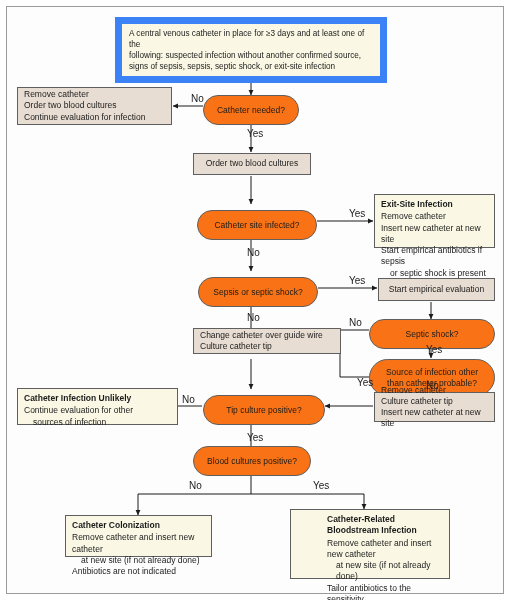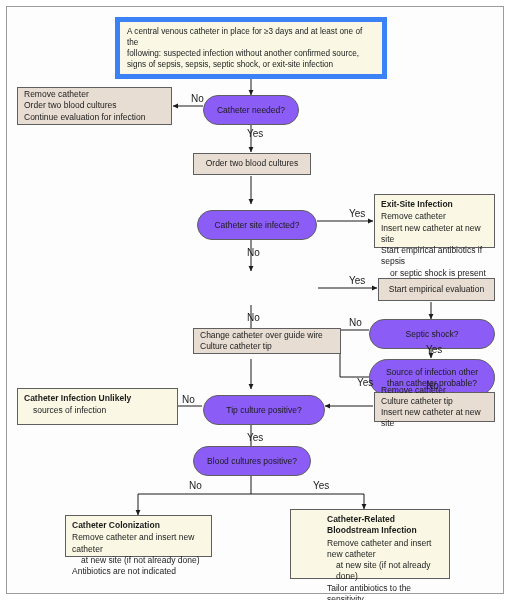--- a/index.html
+++ b/index.html
@@ -12,40 +12,40 @@
     position:absolute;left:6px;top:6px;width:498px;height:588px;
     border:1px solid #9a9a9a;background:#fdfdfd;box-sizing:border-box;
   }
   #canvas{position:absolute;left:0;top:0;width:498px;height:588px;}
   svg.lines{position:absolute;left:0;top:0;width:498px;height:588px;pointer-events:none;}
 
   .node{position:absolute;box-sizing:border-box;}
 
   
   .decision{
-    background:#8b5cf6;border:1px solid #5f5f5f;border-radius:22px;
+    background:#f97316;border:1px solid #5f5f5f;border-radius:22px;
     display:flex;align-items:center;justify-content:center;text-align:center;
     font-size:8.5px;color:#1b1b1b;line-height:1.25;padding:14px 6px;
   }
   
   .process{
     background:#e8ddd2;border:1px solid #5f5f5f;
     display:flex;align-items:center;justify-content:center;text-align:center;
     font-size:8.5px;color:#1b1b1b;line-height:1.3;padding:3px 6px;
   }
   .process.left{justify-content:flex-start;text-align:left;}
   
   .outcome{
     background:#faf8e4;border:1px solid #5f5f5f;
     text-align:left;font-size:8.5px;color:#1b1b1b;line-height:1.33;
     padding:4px 6px;
   }
   
   .note{
-    background:#faf8e4;border:5px solid #3b82f6;
+    background:#faf8e4;border:7px solid #3b82f6;
     text-align:left;font-size:8.2px;color:#1b1b1b;line-height:1.35;
     padding:4px 7px;
   }
   .ttl{font-weight:bold;display:block;margin-bottom:1px;}
   .ln{display:block;}
   .ind{display:block;padding-left:9px;}
 
   .lbl{
     position:absolute;font-size:10px;color:#1b1b1b;
     background:transparent;white-space:nowrap;margin-left:12px;
@@ -134,20 +134,23 @@
       </div>
 
       <div class="node outcome" style="left:367px;top:187px;width:121px;height:54px;">
         <span class="ttl">Exit-Site Infection</span>
         <span class="ln">Remove catheter</span>
         <span class="ln">Insert new catheter at new site</span>
         <span class="ln">Start empirical antibiotics if sepsis</span>
         <span class="ind">or septic shock is present</span>
       </div>
 
+      <div class="node decision" style="left:191px;top:270px;width:120px;height:22px;">
+        <span>Sepsis or septic shock?</span>
+      </div>
 
       <div class="node process" style="left:371px;top:271px;width:117px;height:23px;">
         <span>Start empirical evaluation</span>
       </div>
 
       <div class="node decision" style="left:362px;top:352px;width:126px;height:37px;">
         <div>
           <span class="ln">Source of infection other</span>
           <span class="ln">than catheter probable?</span>
         </div>
@@ -171,20 +174,21 @@
           <span class="ln">Insert new catheter at new site</span>
         </div>
       </div>
 
       <div class="node decision" style="left:196px;top:388px;width:122px;height:22px;">
         <span>Tip culture positive?</span>
       </div>
 
       <div class="node outcome" style="left:10px;top:381px;width:161px;height:37px;">
         <span class="ttl">Catheter Infection Unlikely</span>
+        <span class="ln">Continue evaluation for other</span>
         <span class="ind">sources of infection</span>
       </div>
 
       <div class="node decision" style="left:186px;top:439px;width:118px;height:22px;">
         <span>Blood cultures positive?</span>
       </div>
 
       <div class="node outcome" style="left:58px;top:508px;width:147px;height:42px;">
         <span class="ttl">Catheter Colonization</span>
         <span class="ln">Remove catheter and insert new catheter</span>

